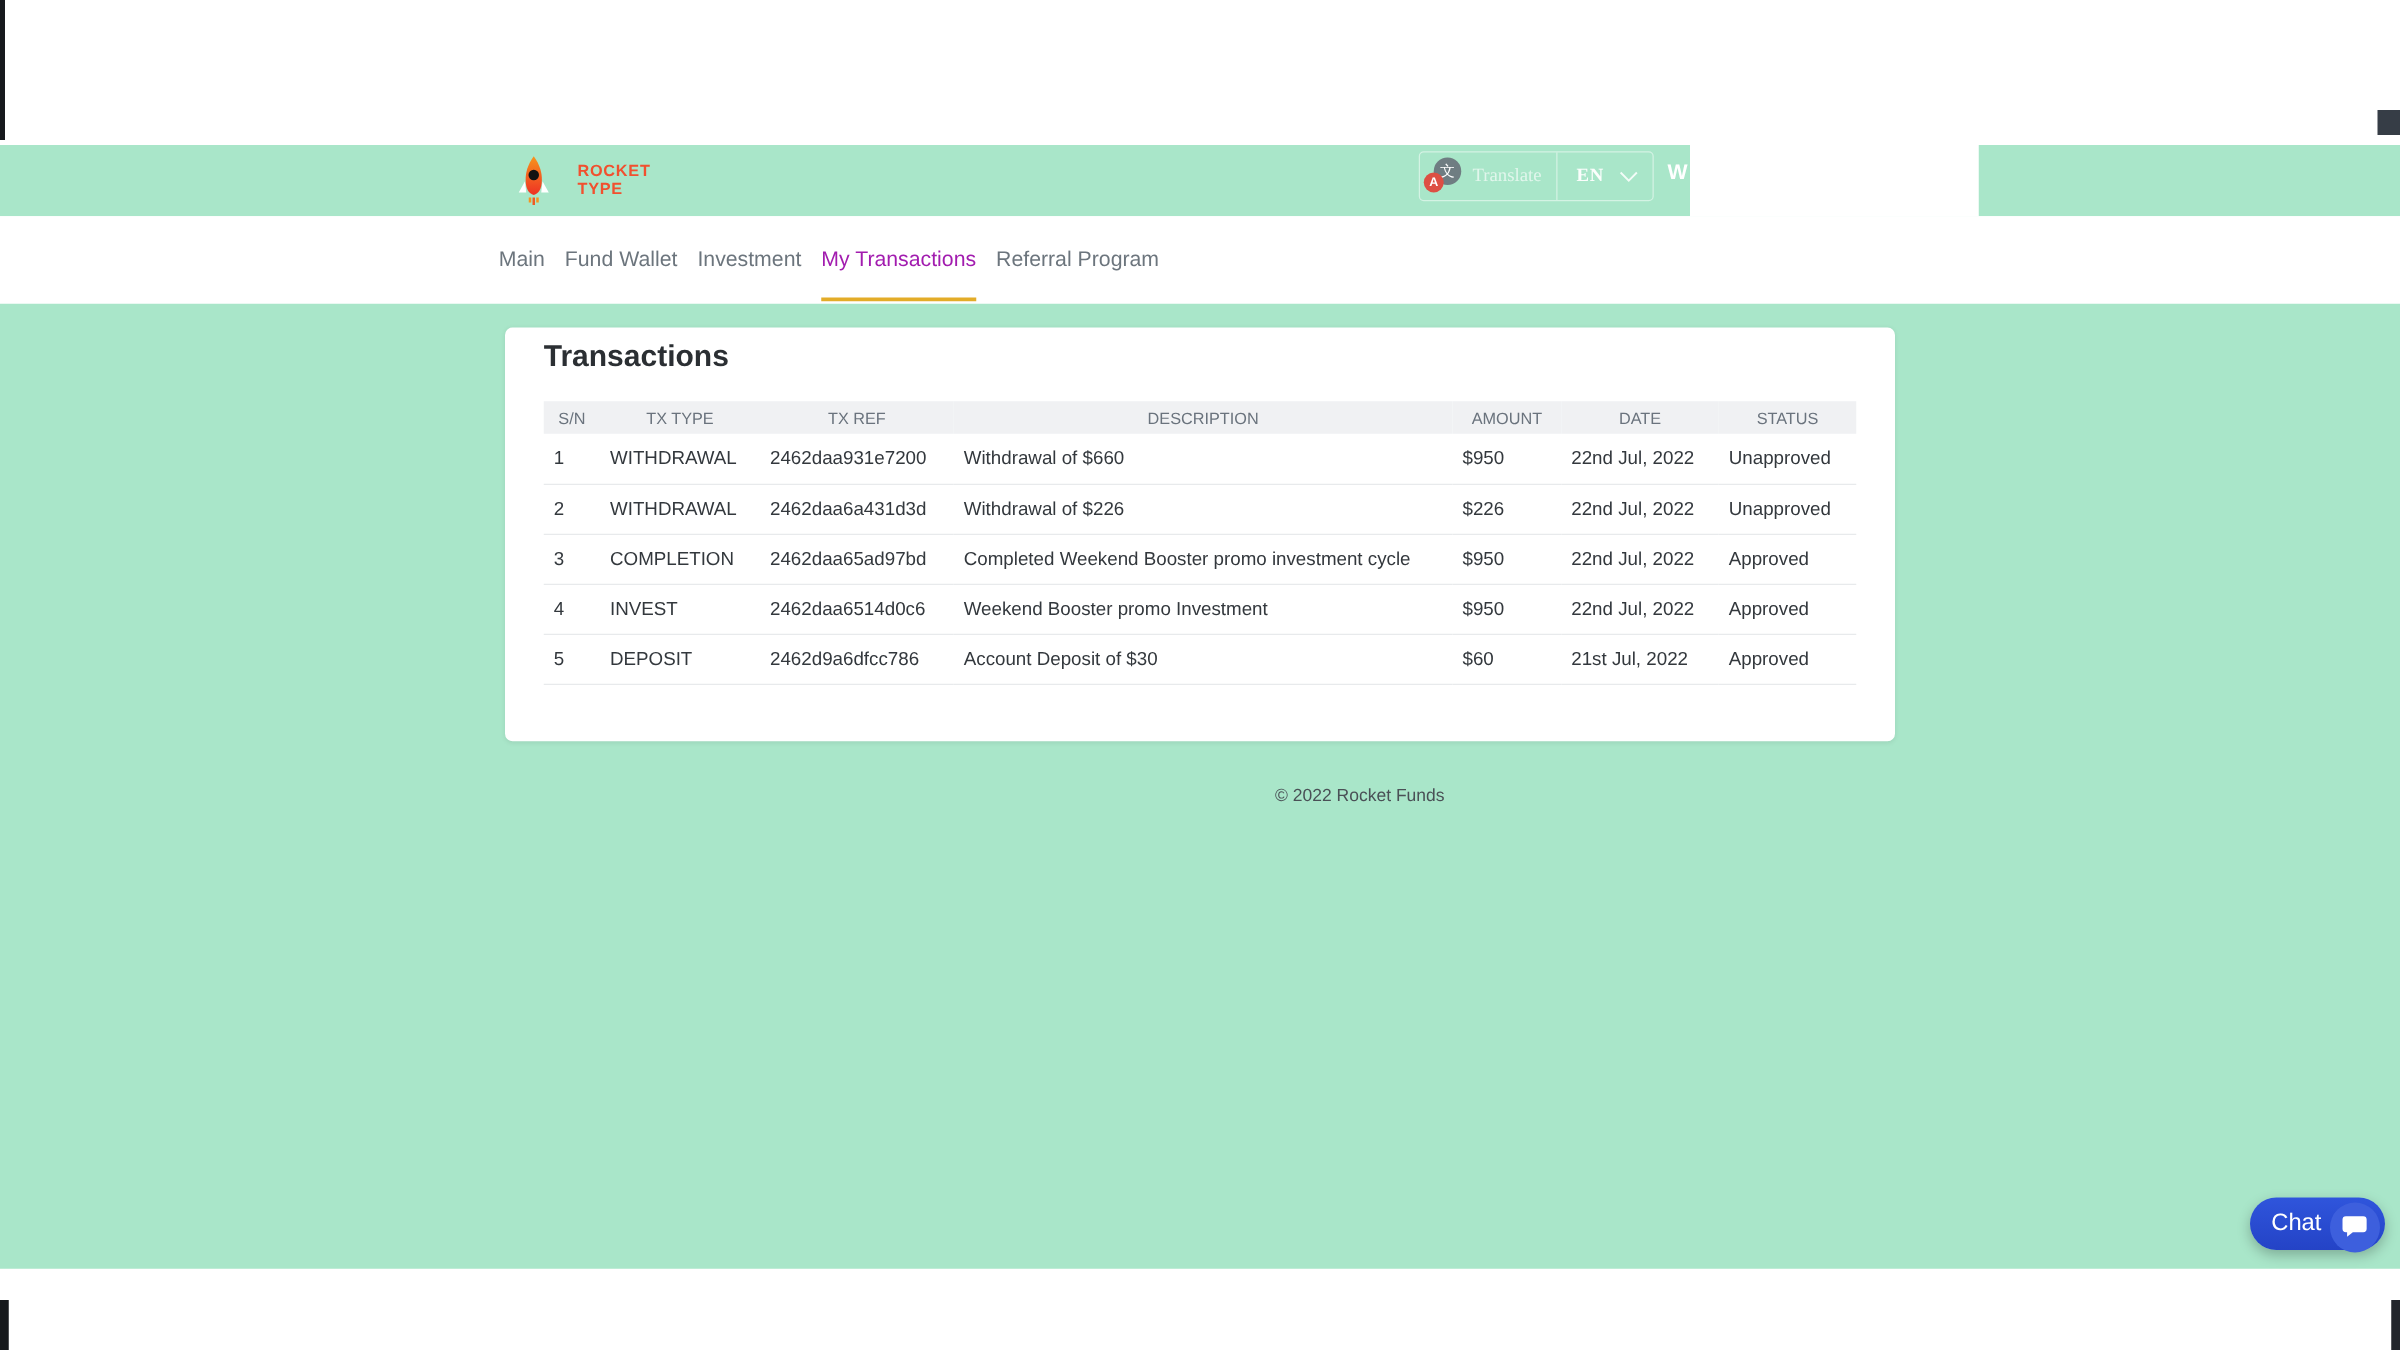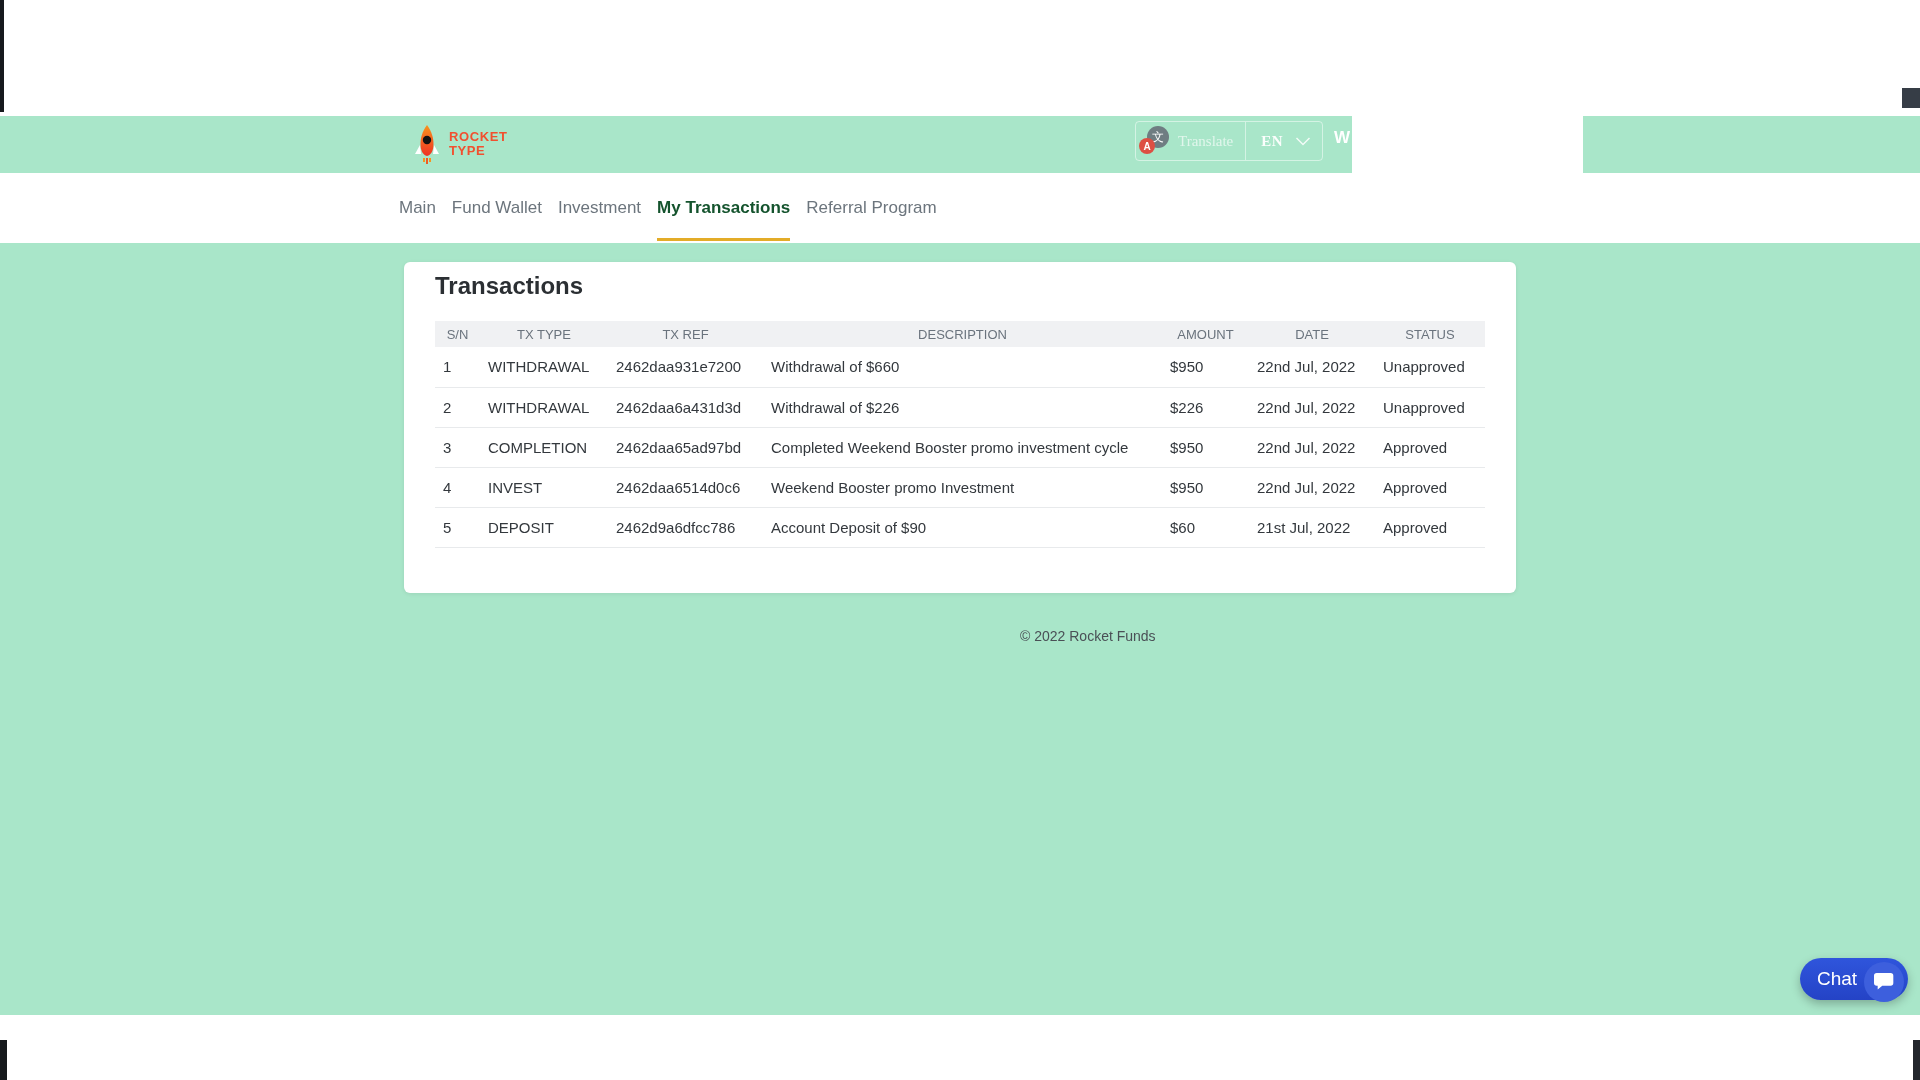--- a/index.html
+++ b/index.html
@@ -10,21 +10,21 @@
   }
   
   .edge-top-left   { position:absolute; left:0; top:0; width:4px; height:112px; background:#16191d; }
   .scroll-corner   { position:absolute; left:1902px; top:88px; width:18px; height:20px; background:#363d46; }
   .edge-bottom-left{ position:absolute; left:0; top:1040px; width:7px; height:40px; background:#17191c; }
   .edge-bottom-right{position:absolute; left:1913px; top:1040px; width:7px; height:40px; background:#23262c; }
   
   .header-band { position:absolute; left:0; top:116px; width:1920px; height:57px; background:#a9e6c9; }
   .header-cutout { position:absolute; left:1352px; top:0; width:231px; height:57px; background:#ffffff; }
   .partial-w { position:absolute; left:1334px; top:12px; color:#ffffff; font-size:17px; font-weight:bold; }
-  .logo { position:absolute; left:414px; top:8px; display:flex; align-items:center; gap:9px; }
+  .logo { position:absolute; left:414px; top:8px; display:flex; align-items:center; gap:22px; }
   .logo-text { font-size:13px; line-height:14px; font-weight:bold; letter-spacing:0.6px; color:#f1502f; }
   
   .translate-widget {
     position:absolute; left:1135px; top:5px; width:188px; height:40px;
     border:1px solid rgba(255,255,255,0.5); border-radius:4px;
     display:flex; align-items:center;
   }
   .tr-icon { position:relative; width:38px; height:38px; flex:0 0 38px; }
   .tr-circle-gray { position:absolute; left:11px; top:4px; width:22px; height:22px; border-radius:50%;
     background:#6f7d82; color:#fff; font-size:12px; display:flex; align-items:center; justify-content:center; }
@@ -32,21 +32,21 @@
     background:#dd4f43; color:#fff; font-size:10px; font-weight:bold; display:flex; align-items:center; justify-content:center; }
   .tr-label { font-family:"Liberation Serif", serif; font-size:15px; color:rgba(255,255,255,0.65); margin-left:4px; }
   .tr-divider { width:1px; height:38px; background:rgba(255,255,255,0.5); margin-left:12px; }
   .tr-lang { font-family:"Liberation Serif", serif; font-size:15px; font-weight:bold; color:rgba(255,255,255,0.95);
     letter-spacing:0.5px; margin-left:15px; }
   .tr-chevron { margin-left:12px; display:flex; }
   
   .navbar { position:absolute; left:0; top:173px; width:1920px; height:70px; background:#ffffff; }
   .nav-list { position:absolute; left:399px; top:0; height:70px; display:flex; gap:16px; list-style:none; align-items:stretch; }
   .nav-item { position:relative; display:flex; align-items:center; font-size:17px; color:#6c757d; cursor:pointer; }
-  .nav-item.active { color:#14532d; font-weight:700; }
+  .nav-item.active { color:#a21caf; font-weight:400; }
   .nav-item.active::after { content:""; position:absolute; left:0; right:0; bottom:2px; height:3px; background:#e3ac28; }
   
   .content { position:absolute; left:0; top:243px; width:1920px; height:772px; background:#a9e6c9; }
   .card {
     position:absolute; left:404px; top:19px; width:1112px; height:331px;
     background:#ffffff; border-radius:6px; box-shadow:0 1px 4px rgba(0,0,0,0.08);
     padding:10px 31px;
   }
   .card-title { font-size:24px; font-weight:600; color:#2b2f33; }
   table { border-collapse:collapse; table-layout:fixed; width:1050px; margin-top:21px; }
@@ -185,21 +185,21 @@
             <td>2462daa6514d0c6</td>
             <td>Weekend Booster promo Investment</td>
             <td>$950</td>
             <td>22nd Jul, 2022</td>
             <td>Approved</td>
           </tr>
           <tr>
             <td>5</td>
             <td>DEPOSIT</td>
             <td>2462d9a6dfcc786</td>
-            <td>Account Deposit of $90</td>
+            <td>Account Deposit of $30</td>
             <td>$60</td>
             <td>21st Jul, 2022</td>
             <td>Approved</td>
           </tr>
         </tbody>
     </table>
   </section>
 
   <div class="footer-text">© 2022 Rocket Funds</div>
 

